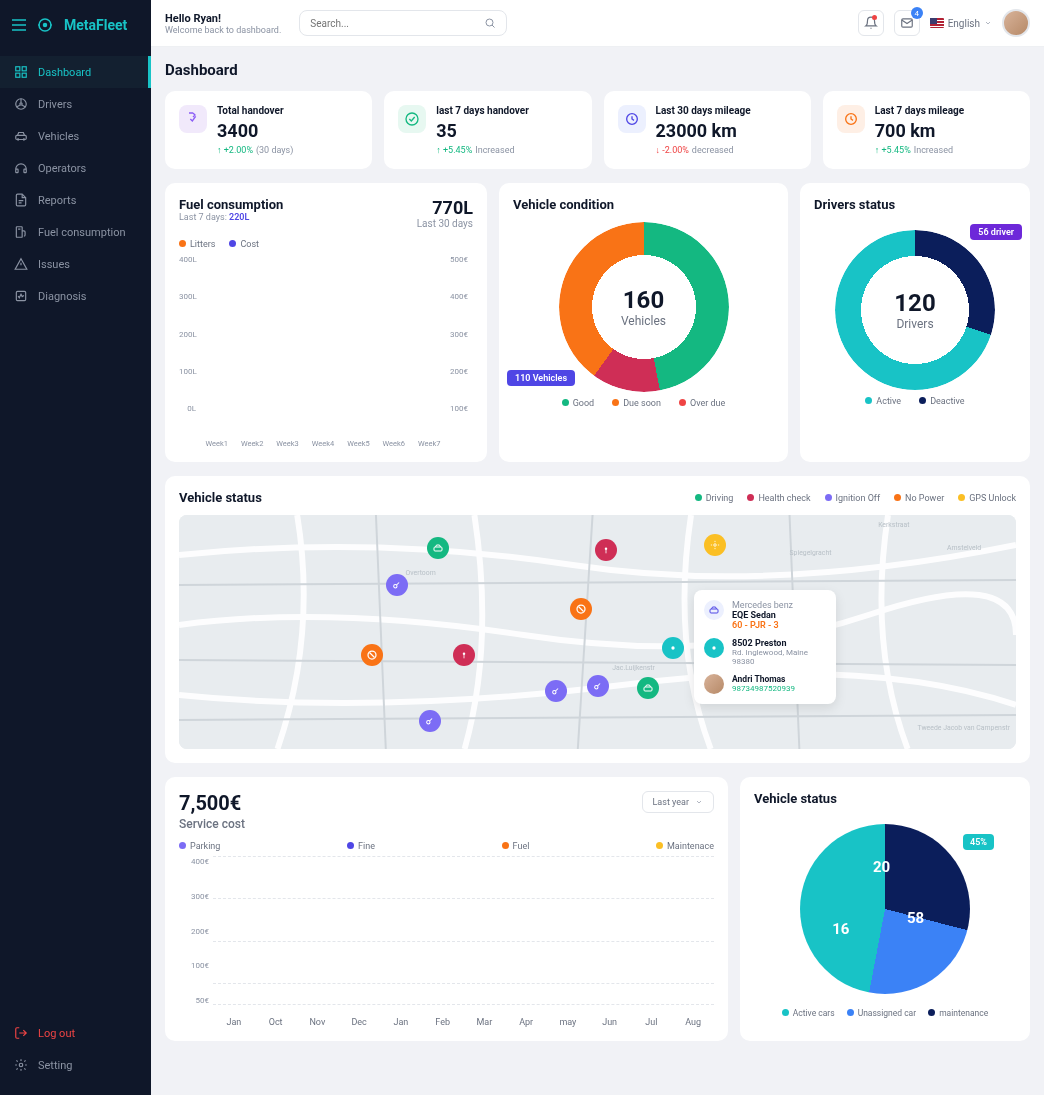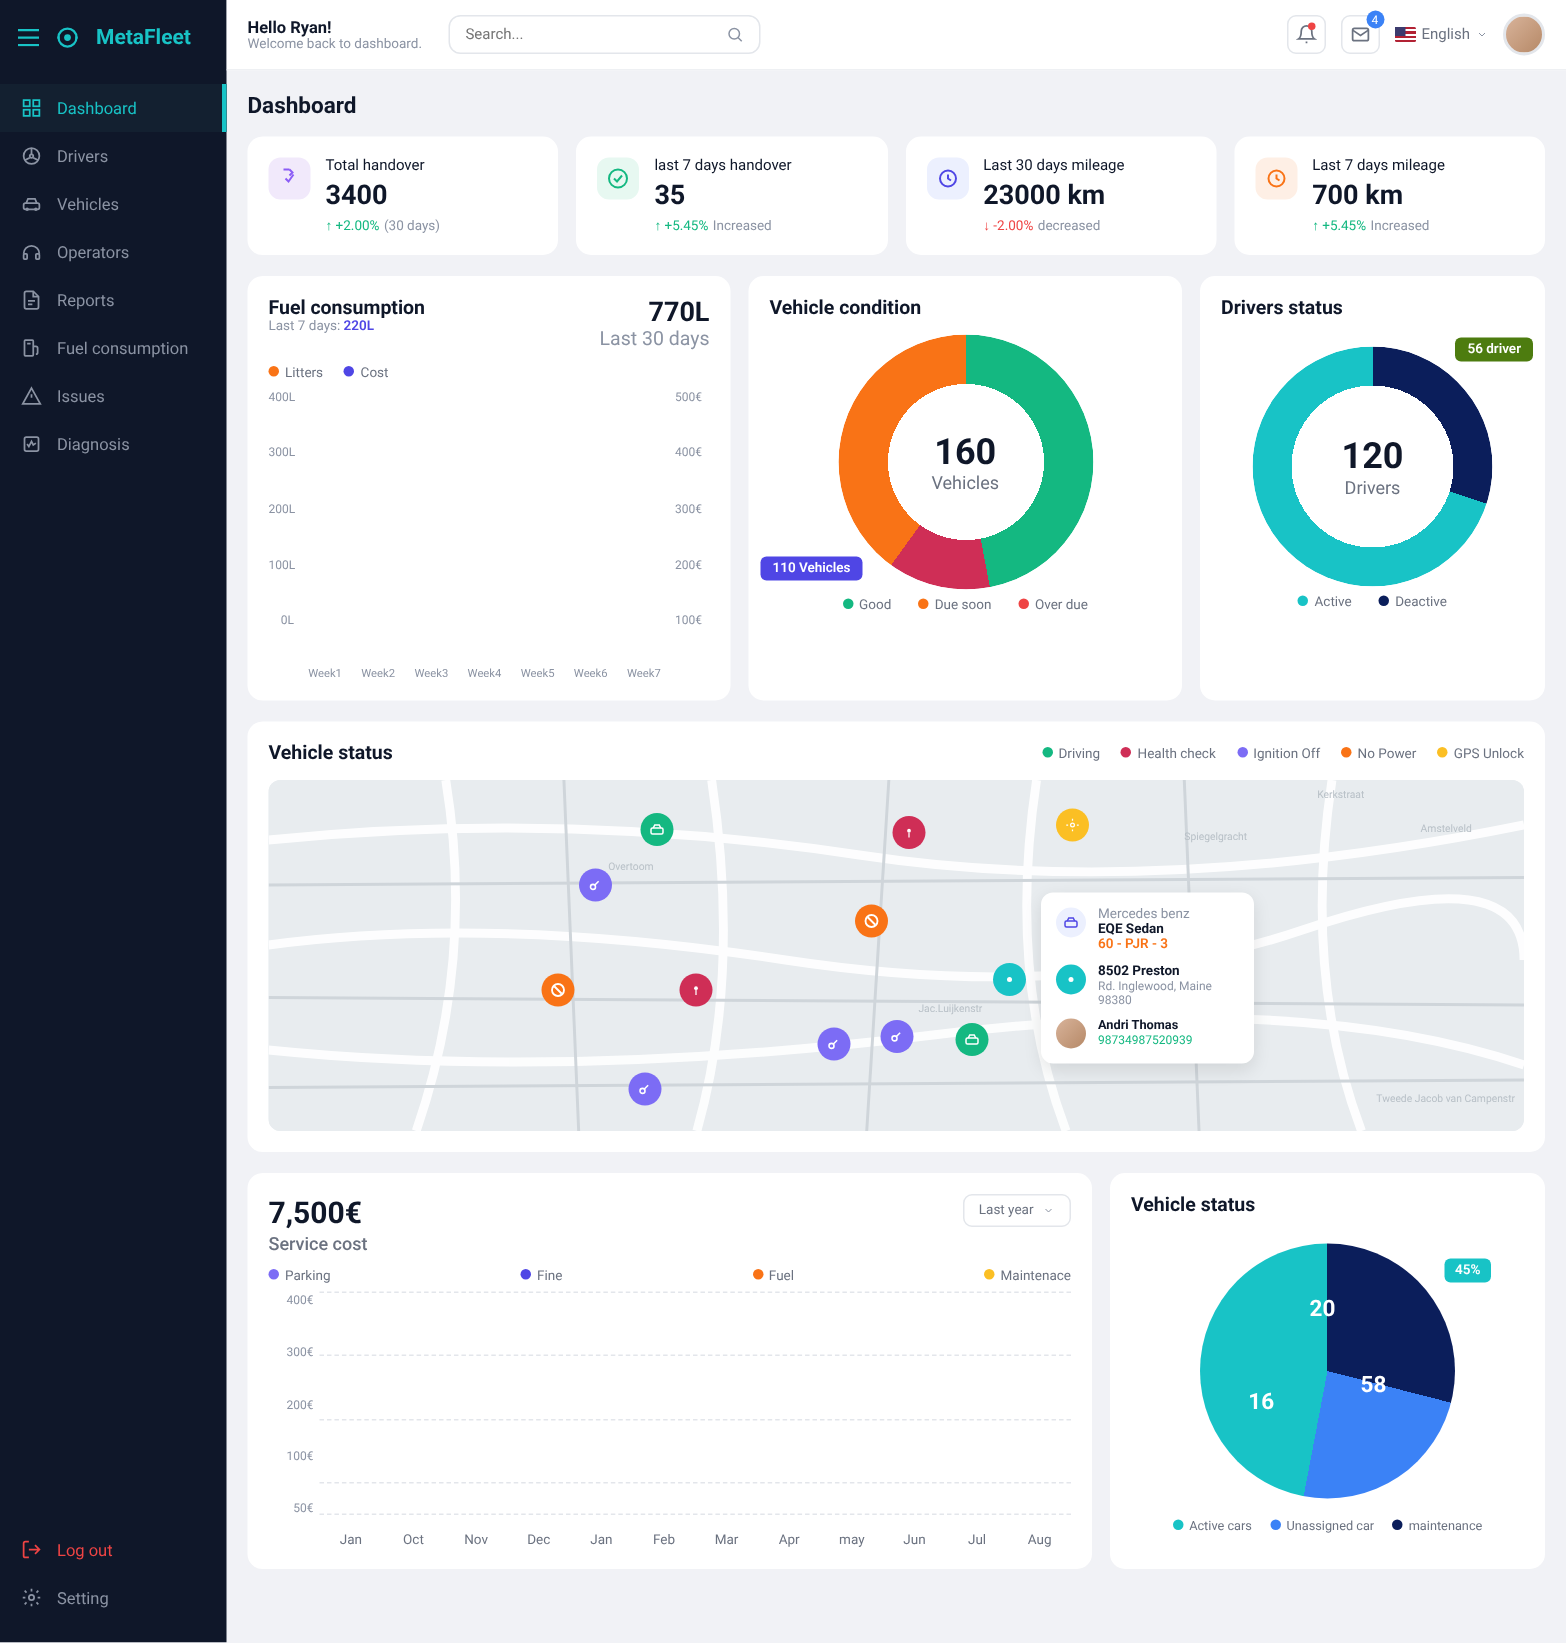--- a/index.html
+++ b/index.html
@@ -29,35 +29,35 @@
 .flag{display:inline-block;width:14px;height:10px;background:linear-gradient(#b22234 0 15%,#fff 15% 30%,#b22234 30% 45%,#fff 45% 60%,#b22234 60% 75%,#fff 75% 90%,#b22234 90% 100%);position:relative;border-radius:1px}
 .flag::before{content:"";position:absolute;left:0;top:0;width:7px;height:6px;background:#3c3b6e}
 .avatar{width:28px;height:28px;border-radius:50%;background:linear-gradient(135deg,#d8b39a,#b68967);border:2px solid #e3e6eb}
 
 .content{flex:1;padding:14px;overflow:auto}
 .page-title{font-size:15px;font-weight:700;margin-bottom:12px}
 .cards-row{display:grid;grid-template-columns:repeat(4,1fr);gap:12px;margin-bottom:14px}
 .card{background:#fff;border-radius:10px;padding:14px;display:flex;gap:10px;align-items:flex-start}
 .card-ico{width:28px;height:28px;border-radius:8px;display:flex;align-items:center;justify-content:center;font-size:14px}
 .card-body{flex:1}
-.card-label{font-size:10px;font-weight:400;margin-bottom:4px}
+.card-label{font-size:10px;font-weight:700;margin-bottom:4px}
 .card-value{font-size:18px;font-weight:700;margin-bottom:4px}
 .card-trend{font-size:9px;display:flex;align-items:center;gap:3px}
 .up{color:#14b881}
 .down{color:#ef4444}
 .trend-note{color:#8b93a3}
 
 .row2{display:grid;grid-template-columns:322px 1fr 230px;gap:12px;margin-bottom:14px}
 .panel{background:#fff;border-radius:10px;padding:14px}
 .panel-title{font-size:13px;font-weight:700}
 .fuel-head{display:flex;justify-content:space-between;align-items:flex-start;margin-bottom:4px}
 .fuel-sub{font-size:9px;color:#8b93a3}
 .fuel-sub .hl{color:#4f46e5;font-weight:600}
 .fuel-right .big{font-size:18px;font-weight:700;text-align:right}
-.fuel-right .sm{font-size:13px;color:#8b93a3;text-align:right}
+.fuel-right .sm{font-size:10px;color:#8b93a3;text-align:right}
 .legend{display:flex;gap:14px;font-size:9px;color:#6b7280;margin:10px 0 6px}
 .dot{width:7px;height:7px;border-radius:50%;display:inline-block;margin-right:4px}
 .c-orange{background:#f97316}.c-blue1{background:#4f46e5}
 .c-teal{background:#14b881}.c-orange2{background:#f97316}.c-red{background:#ef4444}
 .c-cyan{background:#18c3c6}.c-navy{background:#0b1e5b}
 .c-purple{background:#7c6cf5}.c-blue2{background:#4f46e5}.c-orange3{background:#f97316}.c-yellow{background:#fbbf24}
 .c-green2{background:#14b881}.c-red2{background:#cf2e56}.c-purple2{background:#7c6cf5}.c-orange4{background:#f97316}.c-yellow2{background:#fbbf24}
 
 .fuel-chart{position:relative;height:180px;margin-top:6px;display:flex}
 .fuel-yaxis-l{width:20px;display:flex;flex-direction:column;justify-content:space-between;font-size:8px;color:#8b93a3;text-align:right;padding-right:3px;height:158px}
@@ -68,21 +68,21 @@
 .fuel-bar{width:7px;border-radius:2px 2px 0 0}
 .fuel-xaxis{display:flex;margin-left:20px;margin-right:26px;font-size:7.5px;color:#8b93a3;padding-top:4px}
 .fuel-xaxis span{flex:1;text-align:center}
 
 .donut-wrap{position:relative;display:flex;align-items:center;justify-content:center;margin:10px auto 6px}
 .donut{width:170px;height:170px;border-radius:50%}
 .donut-center{position:absolute;text-align:center}
 .donut-big{font-size:24px;font-weight:700}
 .donut-small{font-size:12px;color:#6b7280}
 .pill{position:absolute;background:#4f46e5;color:#fff;font-size:9px;padding:3px 8px;border-radius:4px;font-weight:600}
-.pill.navy{background:#4d7c0f}
+.pill.navy{background:#6d28d9}
 .legend-center{display:flex;justify-content:center;gap:18px;font-size:9px;color:#6b7280;margin-top:6px}
 
 .vehicle-status-panel{background:#fff;border-radius:10px;padding:14px;margin-bottom:14px}
 .vs-head{display:flex;align-items:center;justify-content:space-between;margin-bottom:10px}
 .vs-legend{display:flex;gap:14px;font-size:9px;color:#6b7280}
 .map{position:relative;height:234px;background:#e8ecef;border-radius:8px;overflow:hidden}
 .map svg.roads{position:absolute;inset:0;width:100%;height:100%}
 .marker{position:absolute;width:22px;height:22px;border-radius:50%;display:flex;align-items:center;justify-content:center;color:#fff;font-size:11px;transform:translate(-50%,-50%)}
 .map-card{position:absolute;right:180px;top:75px;width:142px;background:#fff;border-radius:8px;box-shadow:0 4px 12px rgba(0,0,0,.1);padding:10px;font-size:9px}
 .map-card-row{display:flex;gap:8px;align-items:flex-start;margin-bottom:8px}

